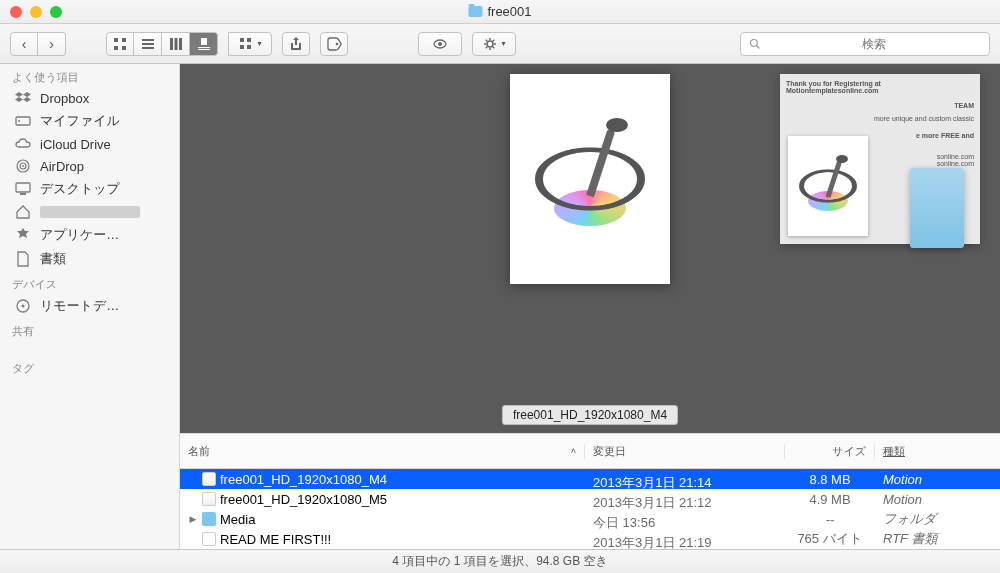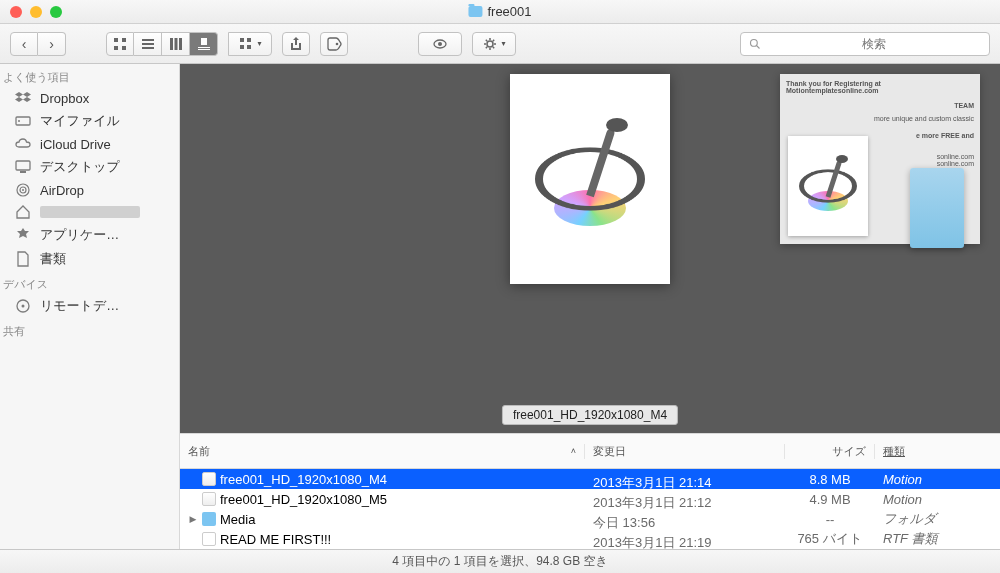--- a/index.html
+++ b/index.html
@@ -25,21 +25,21 @@
 .tbtn.active { background: #7a7a7a; color: #fff; }
 .chev { font-size: 14px; }
 .searchbox { flex: 1; max-width: 250px; margin-left: auto; height: 24px; border: 1px solid #c2c2c2; border-radius: 4px; display: flex; align-items: center; padding: 0 8px; gap: 6px; background: #fff; }
 .searchbox input { border: none; outline: none; font-size: 12px; flex: 1; text-align: center; color: #ec4899; background: transparent; }
 
 
 .main { display: flex; height: calc(573px - 24px - 40px - 24px); }
 
 
 .sidebar { width: 180px; background: #f6f6f6; border-right: 1px solid #d8d8d8; overflow: hidden; font-size: 13px; }
-.sb-sect { padding: 6px 0 2px 3px; font-size: 11px; color: #888; }
+.sb-sect { padding: 6px 0 2px 12px; font-size: 11px; color: #888; }
 .sb-item { display: flex; align-items: center; gap: 8px; padding: 3px 10px 3px 14px; color: #333; cursor: pointer; }
 .sb-icon { width: 18px; height: 16px; display: flex; align-items: center; justify-content: center; color: #7d7d7d; }
 .redact { background: #d0d0d0; color: #d0d0d0; border-radius: 2px; width: 100px; height: 12px; }
 
 
 .content { flex: 1; display: flex; flex-direction: column; }
 .preview { flex: 1; background: #5a5a5a; position: relative; overflow: hidden; }
 .pv-main { position: absolute; left: 50%; top: 10px; transform: translateX(-50%); width: 160px; height: 210px; background: #fff; box-shadow: 0 2px 12px rgba(0,0,0,.4); display: flex; align-items: center; justify-content: center; }
 .pv-side { position: absolute; right: 20px; top: 10px; width: 200px; height: 170px; background: #e8e8e8; box-shadow: 0 2px 8px rgba(0,0,0,.3); padding: 6px; font-size: 7px; color: #555; }
 .pv-side-thumb { position: absolute; left: 8px; bottom: 8px; width: 80px; height: 100px; background: #fff; display:flex; align-items:center; justify-content:center; box-shadow: 0 1px 4px rgba(0,0,0,.3); }
@@ -213,39 +213,39 @@
         <span class="sb-icon">
           <svg class="svg" viewBox="0 0 16 16">
             <path d="M4 11 Q1 11 1 8.5 Q1 6 4 6 Q4.5 3 8 3 Q11 3 11.5 6 Q15 6 15 8.5 Q15 11 12 11 Z" fill="none" stroke="#7d7d7d" stroke-width="1.3"></path>
           </svg>
         </span>
         <span>iCloud Drive</span>
       </div>
     <div class="sb-item">
         <span class="sb-icon">
           <svg class="svg" viewBox="0 0 16 16">
-            <rect x="1" y="2" width="14" height="9" rx="1" fill="none" stroke="#7d7d7d" stroke-width="1.3"></rect>
-            <rect x="5" y="12" width="6" height="2" fill="#7d7d7d"></rect>
-          </svg>
-        </span>
-        <span>デスクトップ</span>
-      </div>
-    <div class="sb-item">
-        <span class="sb-icon">
-          <svg class="svg" viewBox="0 0 16 16">
             <circle cx="8" cy="8" r="6" fill="none" stroke="#7d7d7d" stroke-width="1.2"></circle>
             <circle cx="8" cy="8" r="3" fill="none" stroke="#7d7d7d" stroke-width="1.2"></circle>
             <circle cx="8" cy="8" r="1" fill="#7d7d7d"></circle>
           </svg>
         </span>
         <span>AirDrop</span>
       </div>
     <div class="sb-item">
         <span class="sb-icon">
           <svg class="svg" viewBox="0 0 16 16">
+            <rect x="1" y="2" width="14" height="9" rx="1" fill="none" stroke="#7d7d7d" stroke-width="1.3"></rect>
+            <rect x="5" y="12" width="6" height="2" fill="#7d7d7d"></rect>
+          </svg>
+        </span>
+        <span>デスクトップ</span>
+      </div>
+    <div class="sb-item">
+        <span class="sb-icon">
+          <svg class="svg" viewBox="0 0 16 16">
             <path d="M2 8 L8 2 L14 8 L14 14 L2 14 Z" fill="none" stroke="#7d7d7d" stroke-width="1.3"></path>
           </svg>
         </span>
         <span class="redact"></span>
       </div>
     <div class="sb-item">
         <span class="sb-icon">
           <svg class="svg" viewBox="0 0 16 16">
             <path d="M8 1 L10 4 L14 4 L11 7 L12 11 L8 9 L4 11 L5 7 L2 4 L6 4 Z" fill="#7d7d7d"></path>
           </svg>
@@ -266,20 +266,21 @@
         <span class="sb-icon">
           <svg class="svg" viewBox="0 0 16 16">
             <circle cx="8" cy="8" r="6" fill="none" stroke="#7d7d7d" stroke-width="1.3"></circle>
             <circle cx="8" cy="8" r="1.5" fill="#7d7d7d"></circle>
           </svg>
         </span>
         <span>リモートデ…</span>
       </div>
 
     <div class="sb-sect">共有</div>
+    <div class="sb-sect" style="margin-top:14px">タグ</div>
   </div>
 
   <div class="content">
 
     <div class="preview">
       <div class="pv-main">
         <div class="motion-icon">
           <div class="motion-disc"></div>
             <div class="motion-ring"></div>
             <div class="motion-stem"></div>

